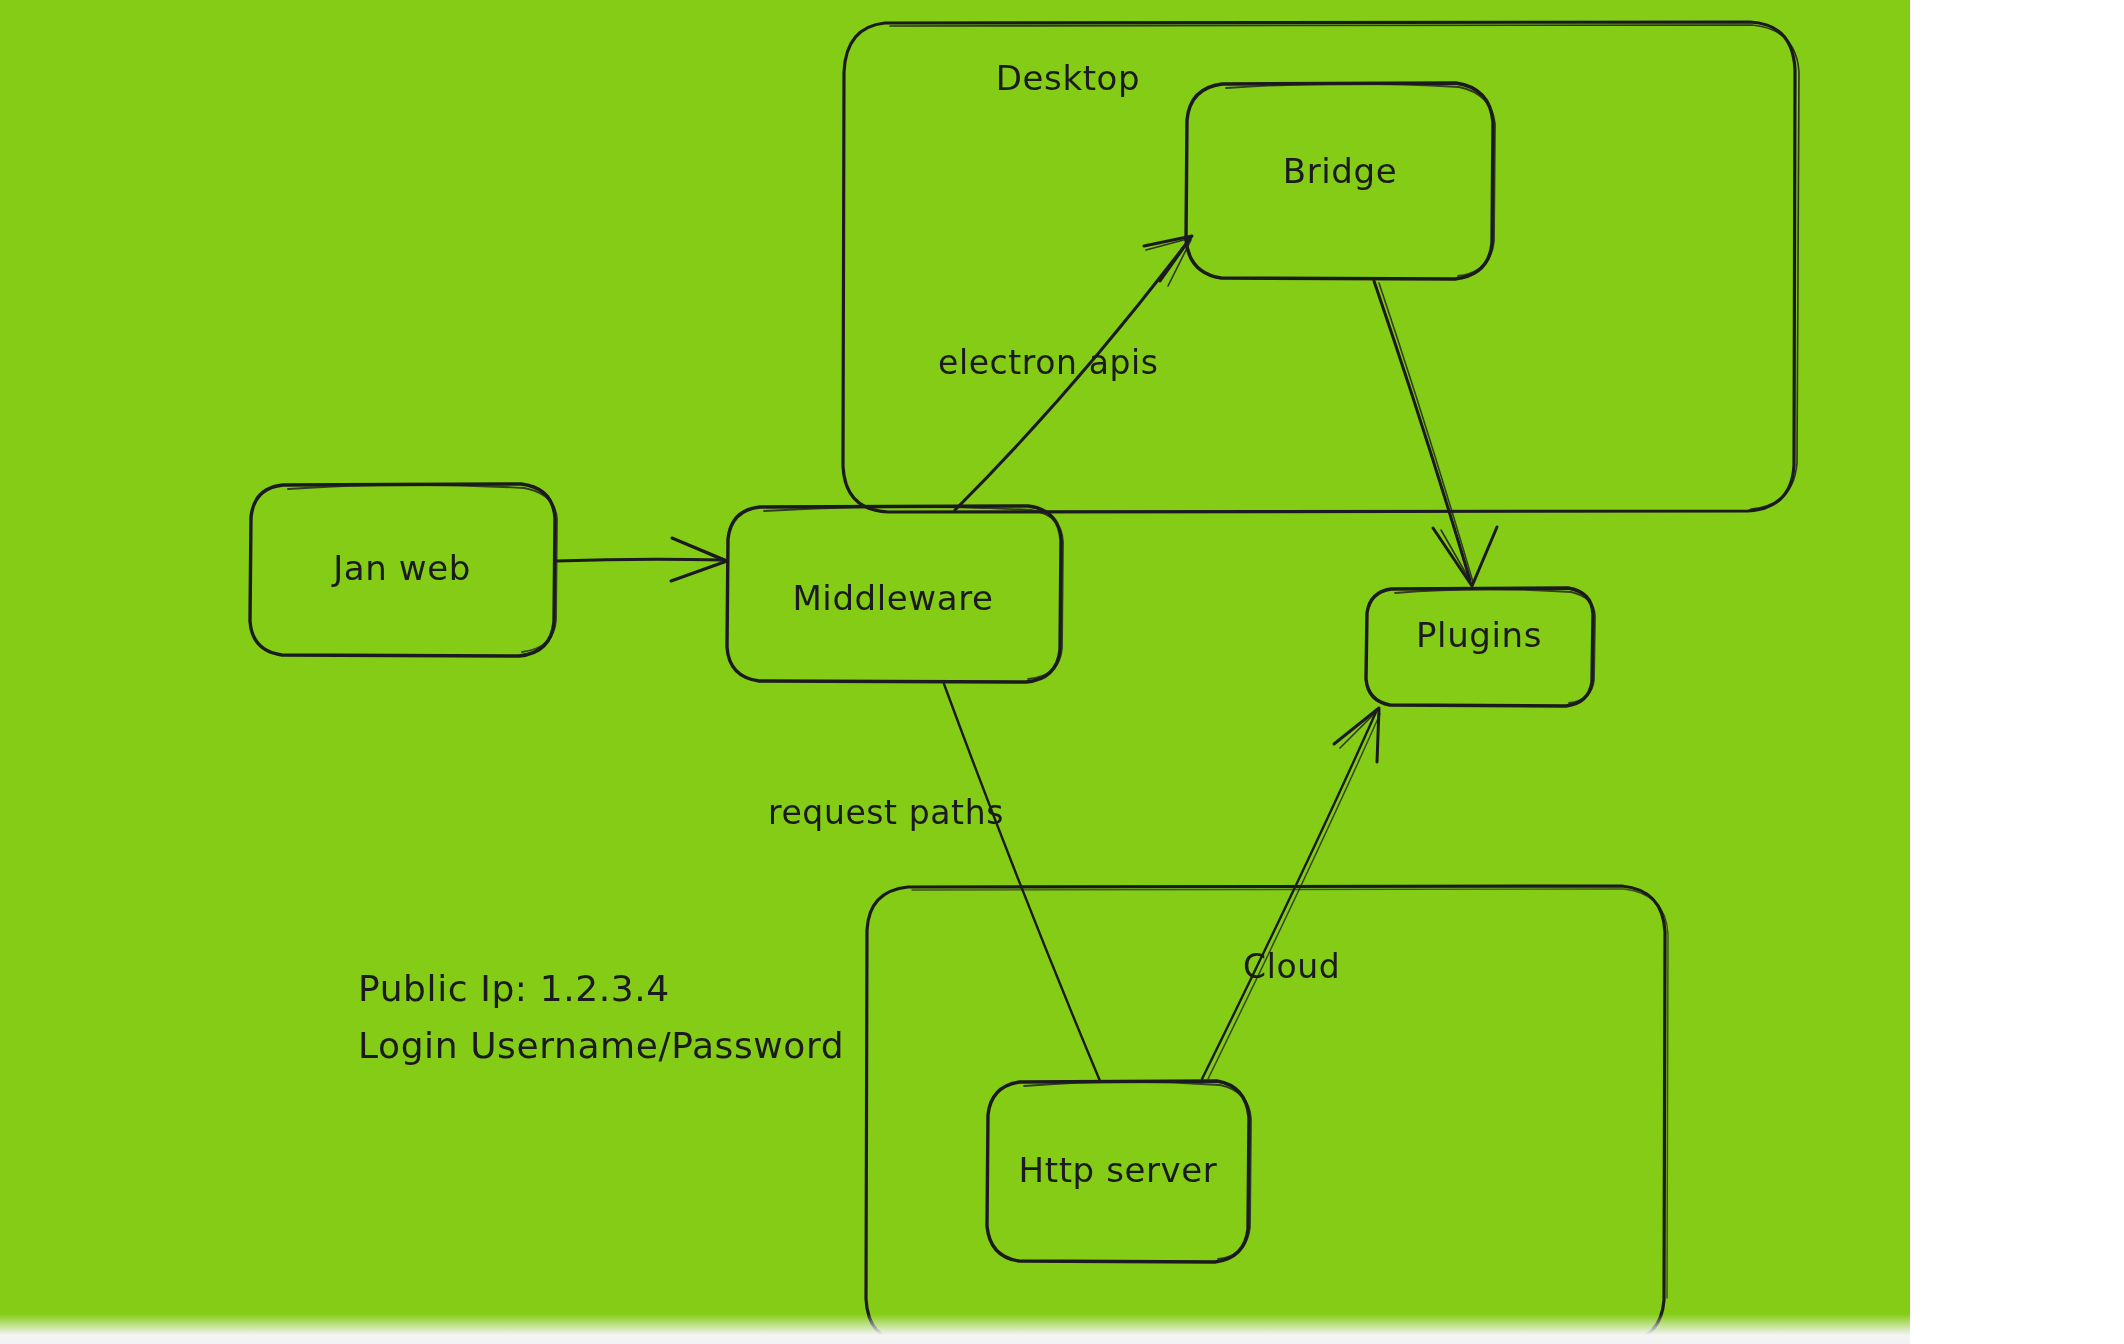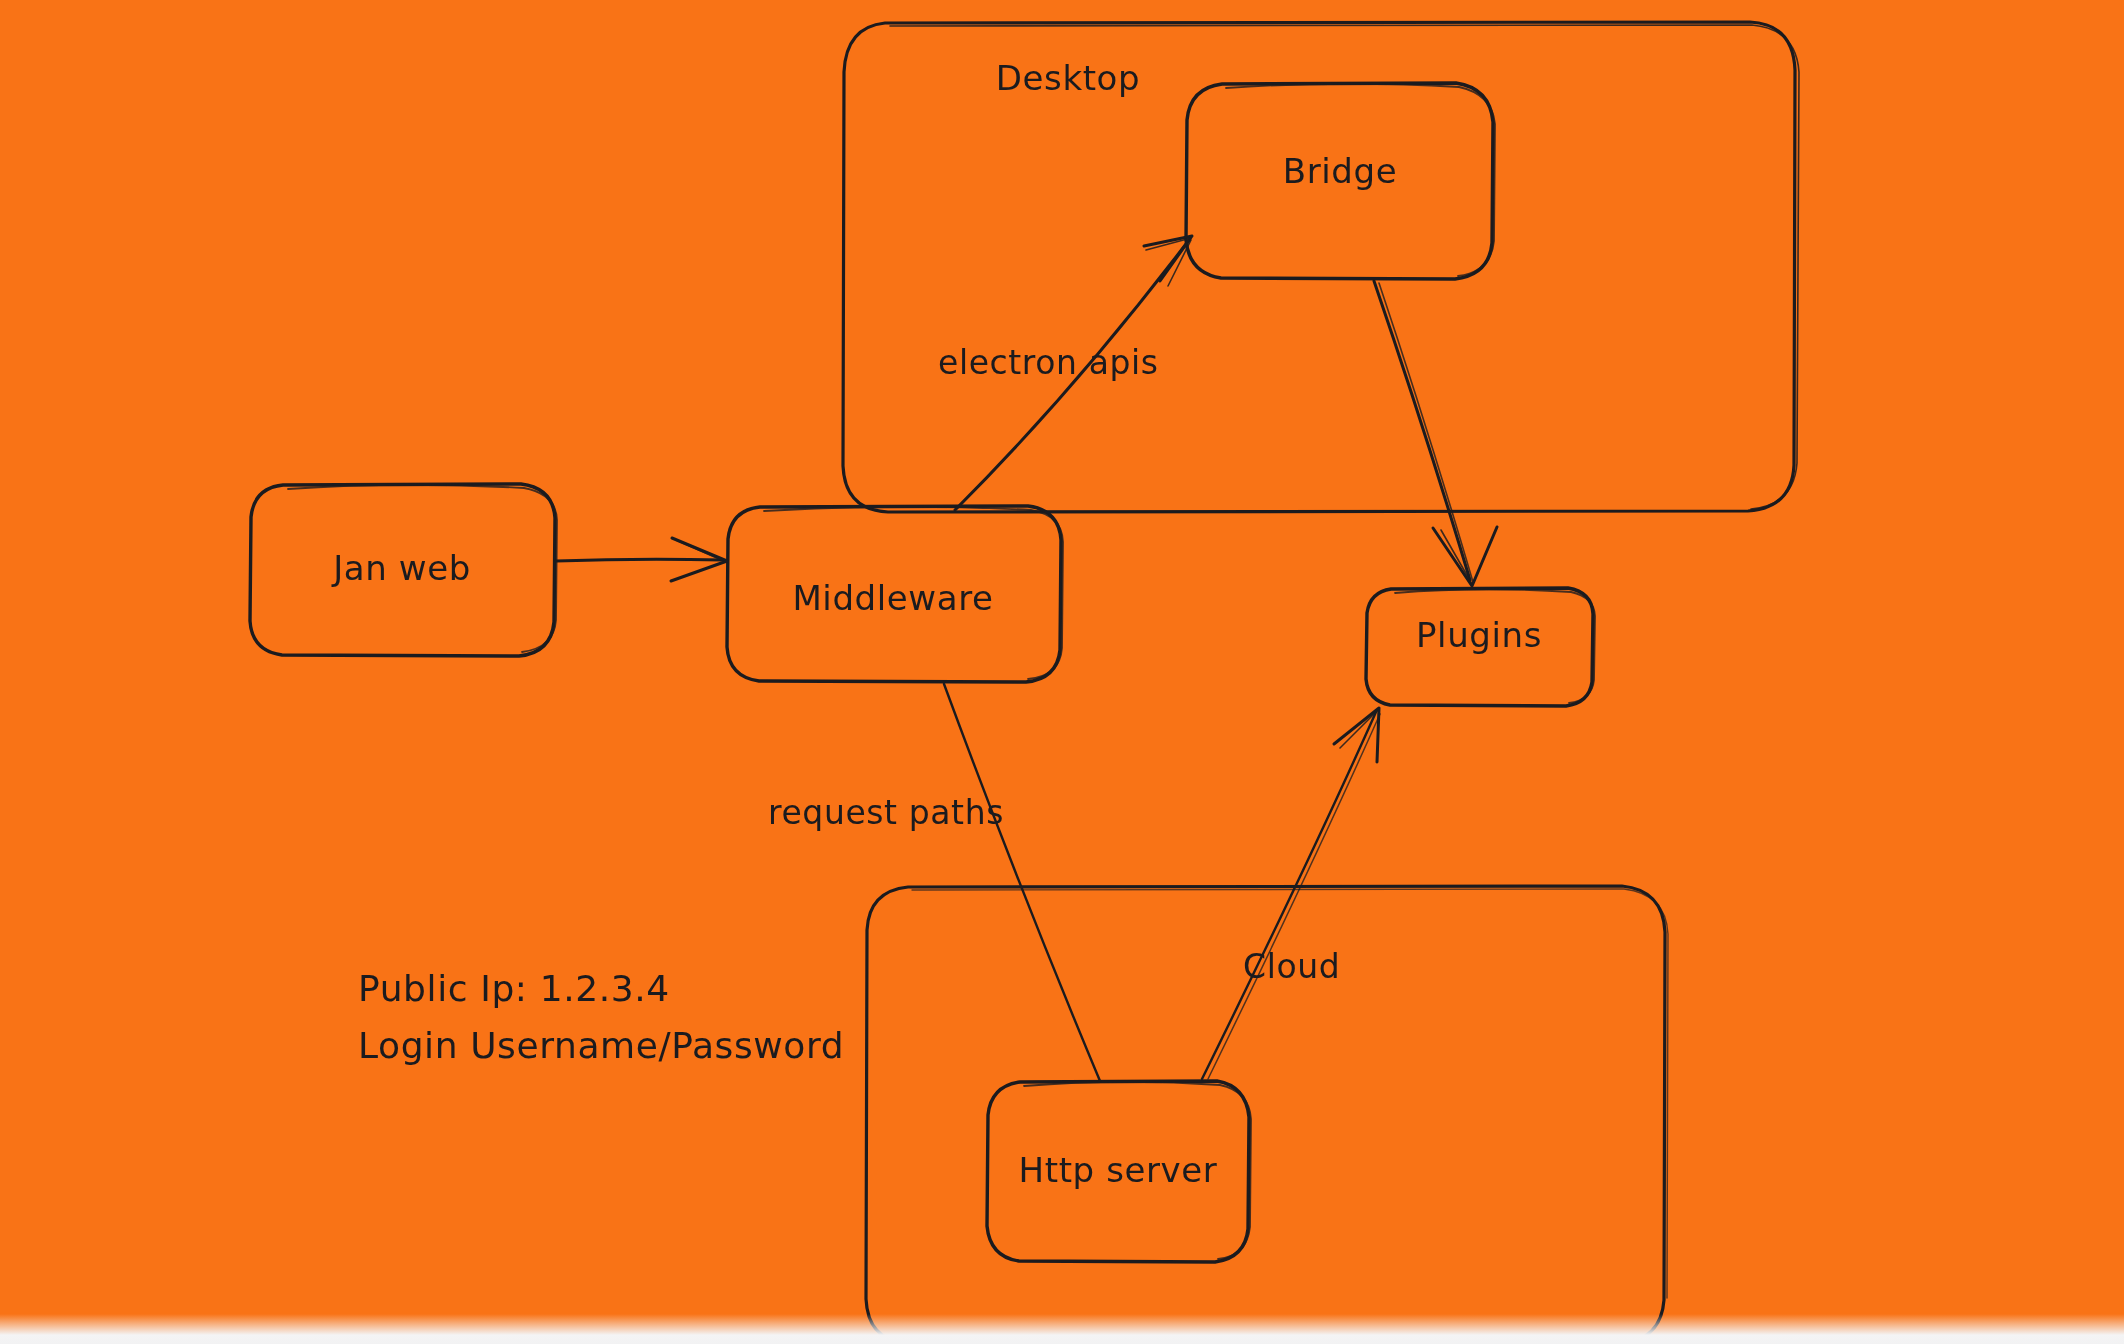--- a/index.html
+++ b/index.html
@@ -4,24 +4,25 @@
 <title>Architecture Diagram</title>
 <style>
   html, body {
     margin: 0;
     padding: 0;
     background: #ffffff;
     font-family: "DejaVu Sans", sans-serif;
   }
   #canvas-root {
     position: relative;
-    width: 2124px;
+    width: 1894px;
     height: 1344px;
-    background: #f97316;
+    background: #84cc16;
     overflow: hidden;
+    padding-left: 16px;
   }
   #scene {
     position: absolute;
     inset: 0;
     width: 2124px;
     height: 1344px;
     display: block;
   }
   .sketch-stroke {
     fill: none;

